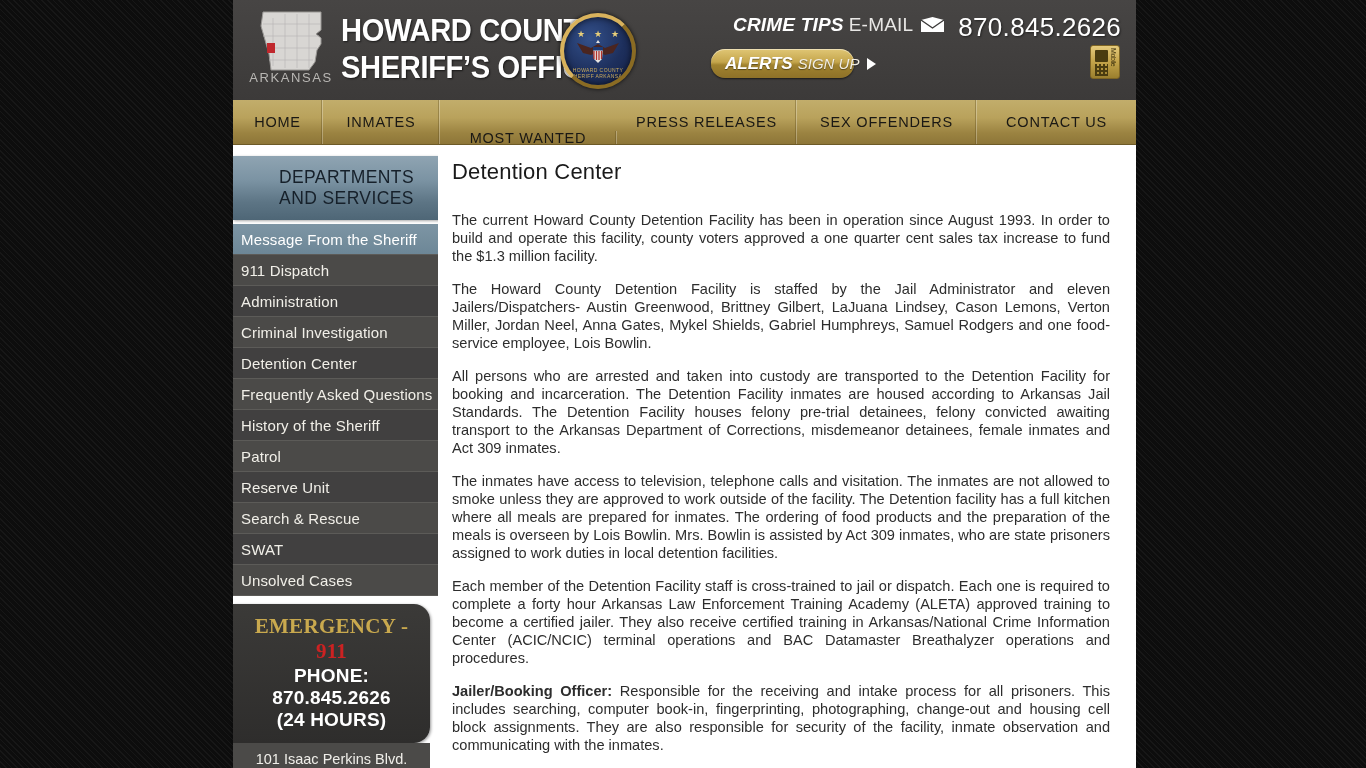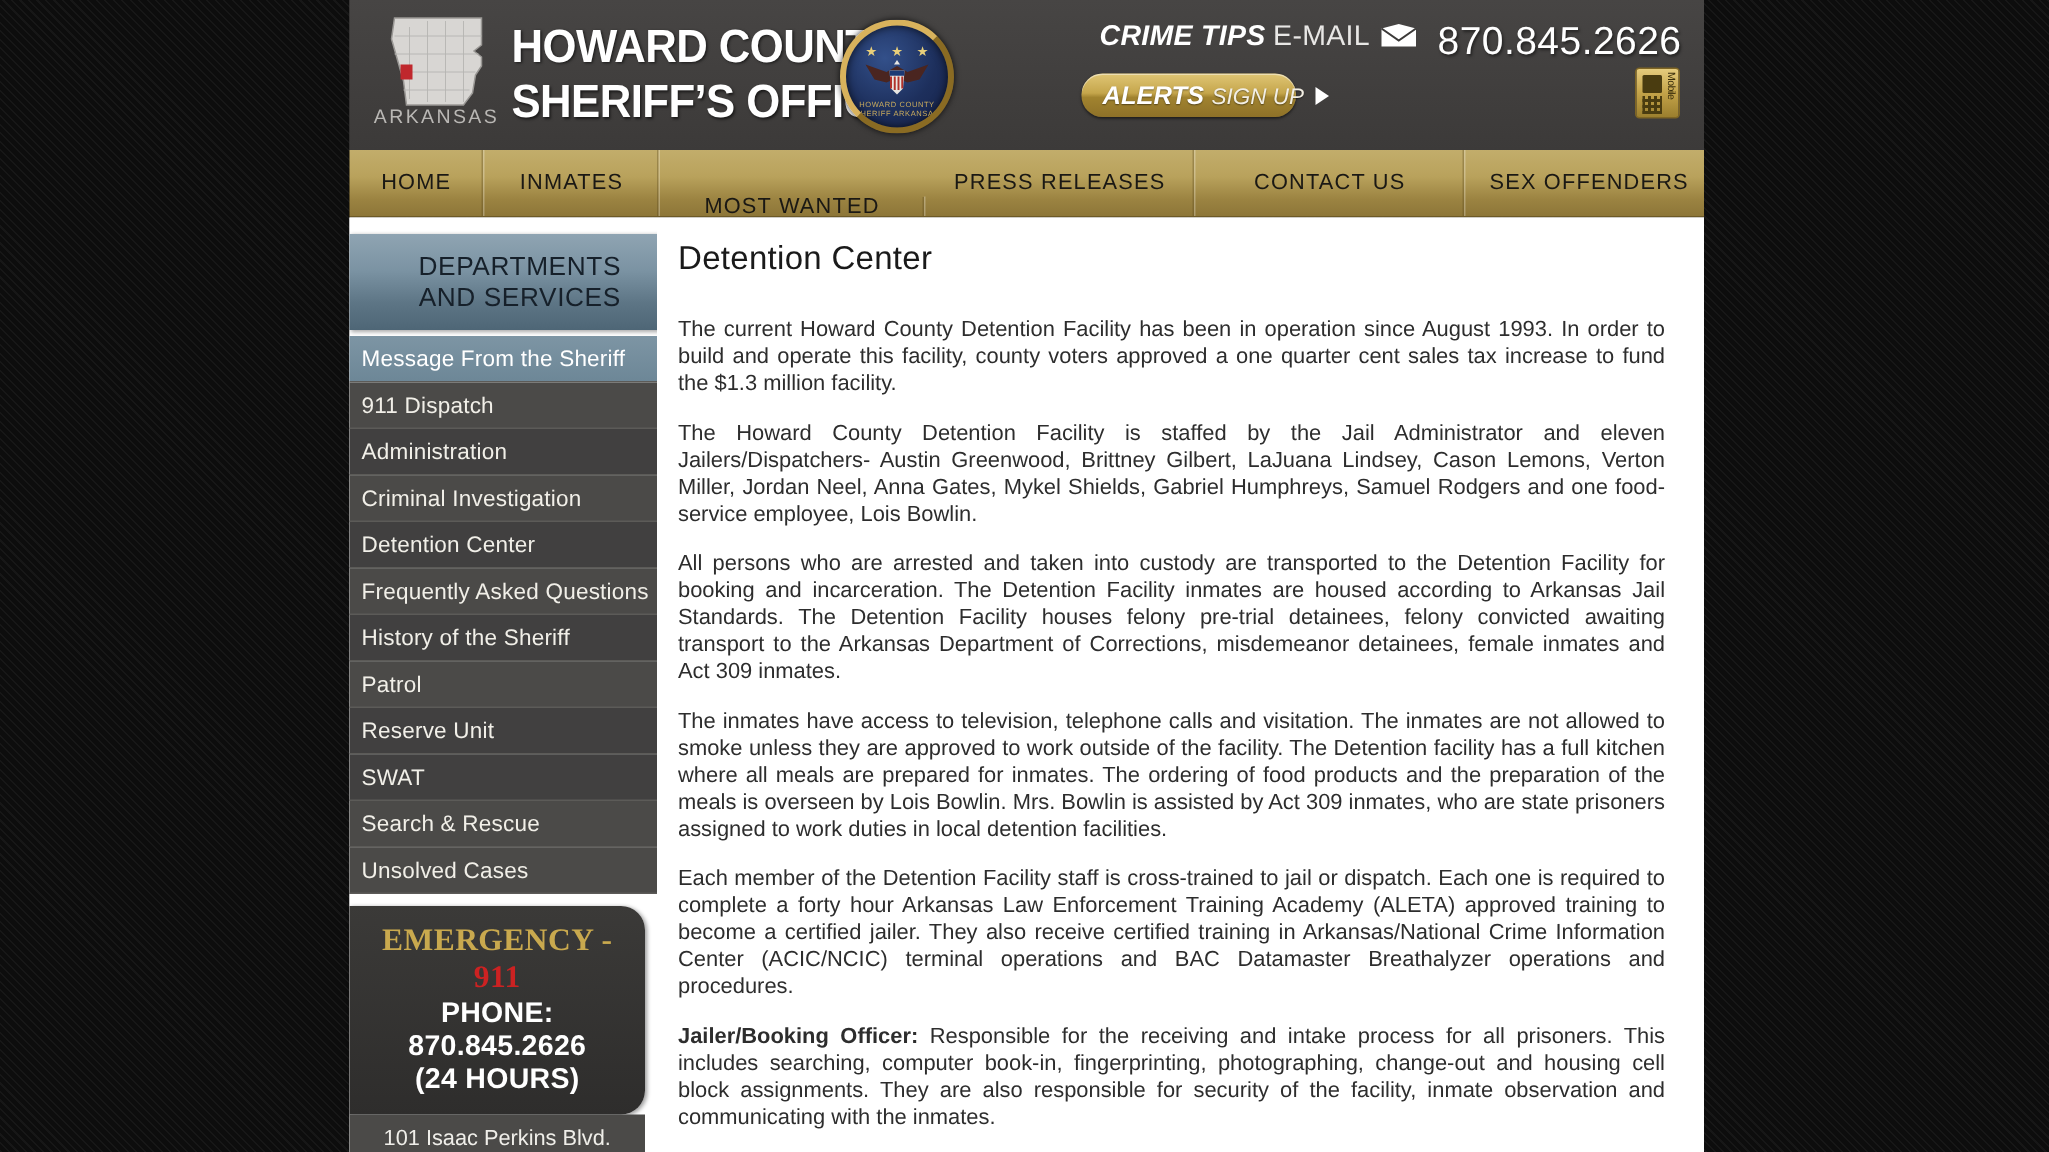--- a/index.html
+++ b/index.html
@@ -143,21 +143,21 @@
   .envelope-icon {
     display: inline-block;
     vertical-align: -2px;
     margin-left: 7px;
     width: 25px;
     height: 17px;
   }
 
   .alerts-btn {
     position: absolute;
-    left: 488px;
+    left: 478px;
     top: 49px;
     width: 143px;
     height: 29px;
     border-radius: 14px;
     background: linear-gradient(180deg, #e0c675 0%, #c5a64c 45%, #a1832f 55%, #8e7128 100%);
     box-shadow: inset 0 1px 0 rgba(255,255,255,0.45), 0 1px 2px rgba(0,0,0,0.6);
     cursor: pointer;
     white-space: nowrap;
     padding-left: 14px;
     line-height: 29px;
@@ -438,22 +438,22 @@
       <span class="keys"></span>
       <span class="mlabel">Mobile</span>
     </div>
   </div>
 
   <div class="nav">
     <div class="nav-item">HOME</div>
     <div class="nav-item">INMATES</div>
     <div class="nav-item">MOST WANTED</div>
     <div class="nav-item">PRESS RELEASES</div>
+    <div class="nav-item">SEX OFFENDERS</div>
     <div class="nav-item">CONTACT US</div>
-    <div class="nav-item">SEX OFFENDERS</div>
   </div>
 
   <div class="body-wrap">
 
     <div class="sidebar">
 
       <div class="dept-header">
         <div>
           <span>DEPARTMENTS</span><br>
           <span>AND SERVICES</span>
@@ -463,22 +463,22 @@
       <div class="side-list">
         <div class="side-item active">Message From the Sheriff</div>
         <div class="side-item">911 Dispatch</div>
         <div class="side-item alt">Administration</div>
         <div class="side-item">Criminal Investigation</div>
         <div class="side-item alt">Detention Center</div>
         <div class="side-item">Frequently Asked Questions</div>
         <div class="side-item alt">History of the Sheriff</div>
         <div class="side-item">Patrol</div>
         <div class="side-item alt">Reserve Unit</div>
+        <div class="side-item">Search &amp; Rescue</div>
         <div class="side-item alt">SWAT</div>
-        <div class="side-item">Search &amp; Rescue</div>
         <div class="side-item">Unsolved Cases</div>
       </div>
 
       <div class="emergency-box">
         <div class="e-line1"><span>EMERGENCY - </span><span class="e-911">911</span></div>
         <div class="e-line2">PHONE: 870.845.2626</div>
         <div class="e-line3">(24 HOURS)</div>
       </div>
 
       <div class="addr-box">

